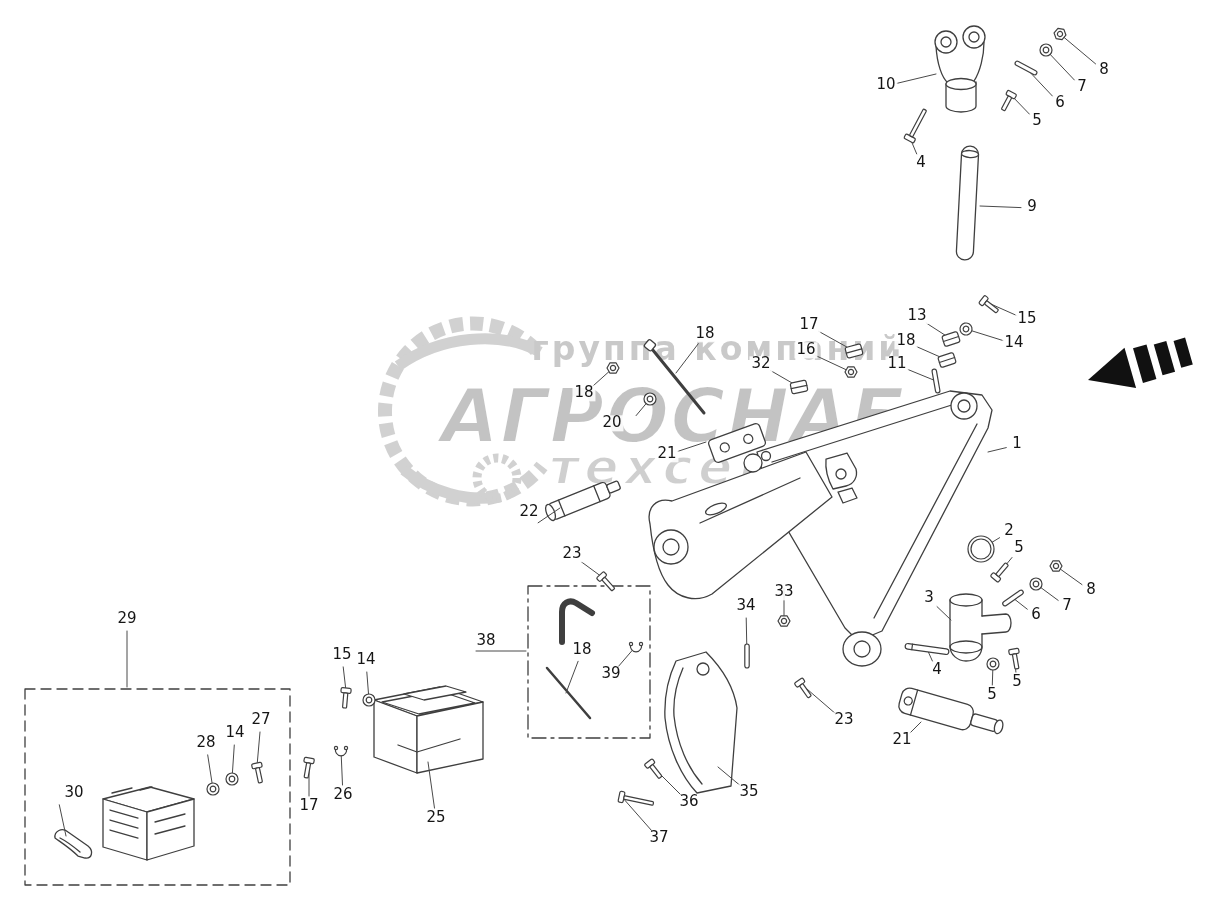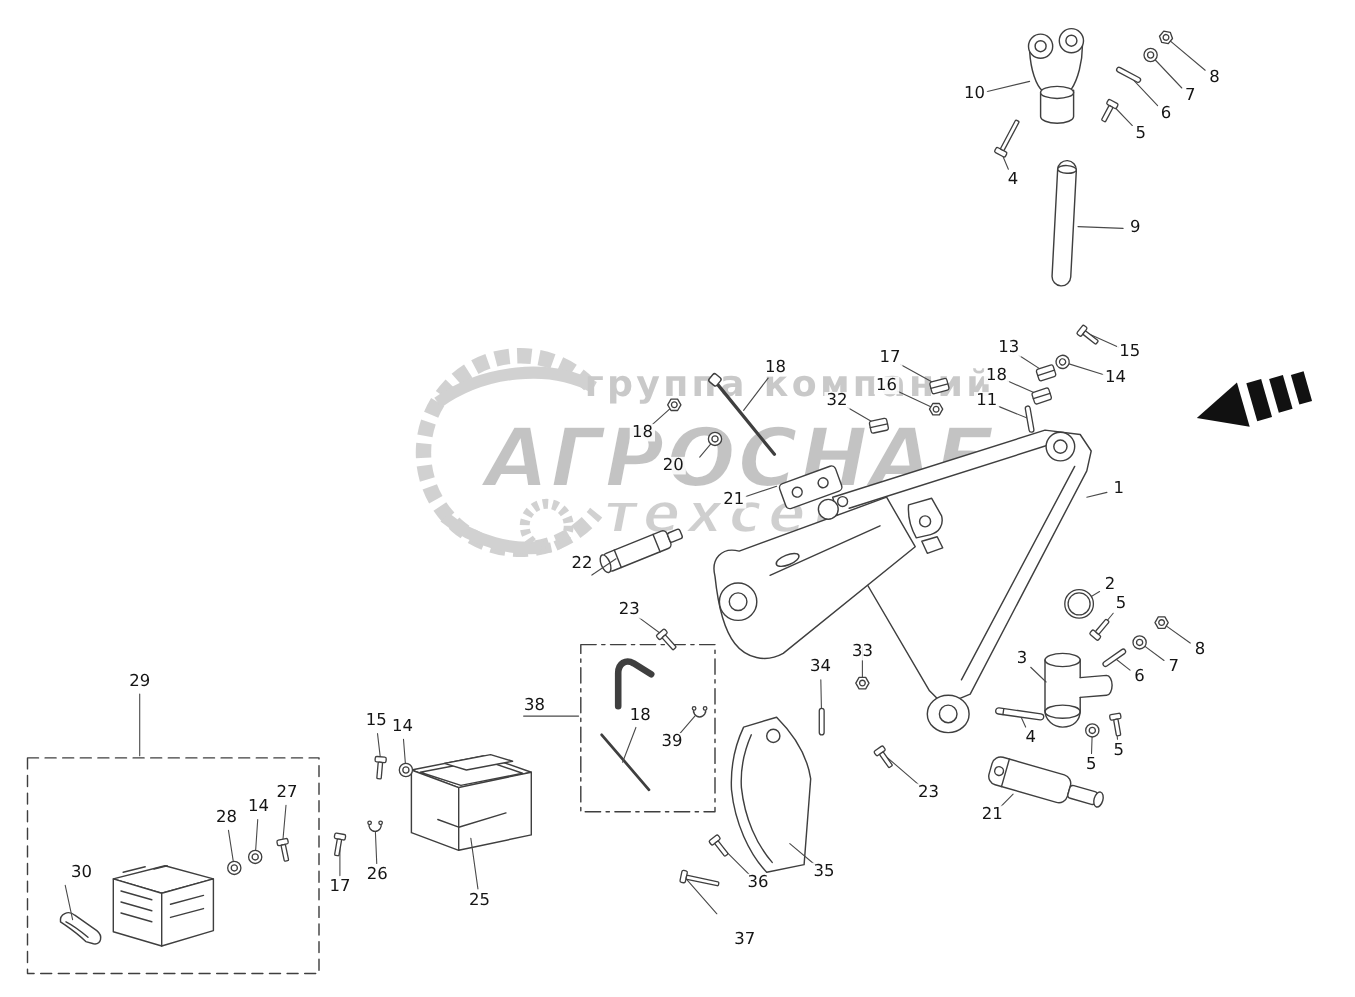--- a/index.html
+++ b/index.html
@@ -320,21 +320,21 @@
       <div class="callout" style="left: 465px; top: 642px; margin-left: 21px;">38</div>
       <div class="callout" style="left: 582px; top: 651px;">18</div>
       <div class="callout" style="left: 611px; top: 675px;">39</div>
       <div class="callout" style="left: 937px; top: 671px;">4</div>
       <div class="callout" style="left: 1017px; top: 683px;">5</div>
       <div class="callout" style="left: 992px; top: 696px;">5</div>
       <div class="callout" style="left: 902px; top: 741px;">21</div>
       <div class="callout" style="left: 844px; top: 721px;">23</div>
       <div class="callout" style="left: 749px; top: 793px;">35</div>
       <div class="callout" style="left: 689px; top: 803px;">36</div>
-      <div class="callout" style="left: 677px; top: 839px; margin-top: 16px;">37</div>
+      <div class="callout" style="left: 659px; top: 839px;">37</div>
       <div class="callout" style="left: 127px; top: 620px;">29</div>
       <div class="callout" style="left: 342px; top: 656px;">15</div>
       <div class="callout" style="left: 366px; top: 661px;">14</div>
       <div class="callout" style="left: 261px; top: 721px;">27</div>
       <div class="callout" style="left: 235px; top: 734px;">14</div>
       <div class="callout" style="left: 206px; top: 744px;">28</div>
       <div class="callout" style="left: 74px; top: 794px;">30</div>
       <div class="callout" style="left: 309px; top: 807px;">17</div>
       <div class="callout" style="left: 343px; top: 796px;">26</div>
       <div class="callout" style="left: 436px; top: 819px;">25</div>

